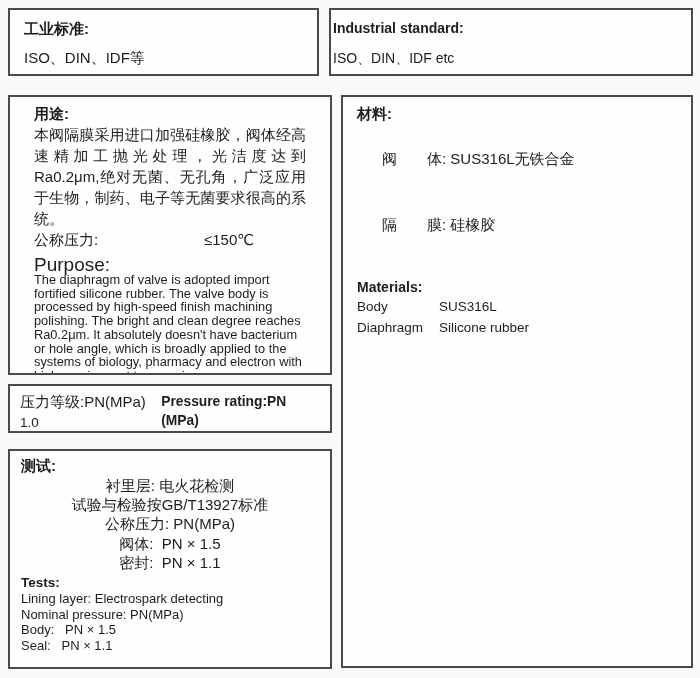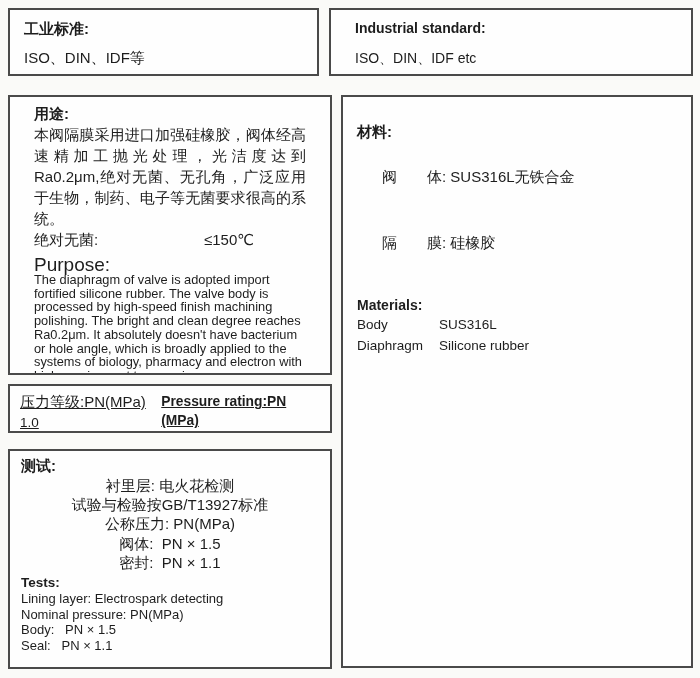--- a/index.html
+++ b/index.html
@@ -13,44 +13,44 @@
   .page { position: relative; width: 700px; height: 484px; }
   .box {
     position: absolute;
     background: #fefefe;
     border: 2px solid #4a4a4a;
     box-sizing: border-box;
     overflow: hidden;
   }
   
   #box-std-zh { left: 8px; top: 8px; width: 311px; height: 68px; padding: 9px 14px; }
-  #box-std-en { left: 329px; top: 8px; width: 364px; height: 68px; padding: 8px 24px; }
+  #box-std-en { left: 329px; top: 8px; width: 364px; height: 68px; padding: 8px 2px; }
   .std-title-zh { font-size: 15px; font-weight: bold; line-height: 20px; }
   .std-body-zh  { font-size: 15px; line-height: 20px; margin-top: 9px; }
   .std-title-en { font-size: 14px; font-weight: bold; line-height: 20px; }
   .std-body-en  { font-size: 14px; line-height: 20px; margin-top: 10px; }
   
   #box-purpose { left: 8px; top: 95px; width: 324px; height: 280px; padding: 6px 24px; }
   .zh-title { font-size: 15px; font-weight: bold; line-height: 21px; }
   .zh-para  { font-size: 15px; line-height: 21px; text-align: justify; }
   .zh-temp-row { font-size: 15px; line-height: 21px; }
   .zh-temp-row .lbl { display: inline-block; width: 170px; }
   .en-title { font-size: 19px; font-weight: normal; line-height: 16px; margin-top: 7px; }
   .en-para  { font-size: 12.8px; line-height: 13.7px; }
   .en-temp-row { font-size: 12.8px; line-height: 14.5px; }
   .en-temp-row .lbl { display: inline-block; width: 163px; }
   
-  #box-materials { left: 341px; top: 95px; width: 352px; height: 573px; padding: 23px 14px; }
+  #box-materials { left: 341px; top: 95px; width: 352px; height: 573px; padding: 5px 14px; }
   .mat-zh-title { font-size: 15px; font-weight: bold; line-height: 24px; }
   .mat-zh-row { font-size: 15px; line-height: 22px; white-space: pre-wrap; }
   .mat-en-title { font-size: 14px; font-weight: bold; line-height: 20px; margin-top: 19px; }
   .mat-en-row { font-size: 13.5px; line-height: 20.5px; }
   .mat-en-row .lbl { display: inline-block; width: 82px; }
   
-  #box-pressure { left: 8px; top: 384px; width: 324px; height: 49px; padding: 6px 10px; display: flex; text-decoration: underline; }
+  #box-pressure { left: 8px; top: 384px; width: 324px; height: 49px; padding: 6px 10px; display: flex; }
   .pr-col-zh { width: 148px; }
   .pr-label-zh { font-size: 15px; line-height: 19px; }
   .pr-label-en { font-size: 13.8px; font-weight: bold; line-height: 19px; }
   .pr-value { font-size: 13.5px; line-height: 17px; margin-top: 3px; }
   
   #box-tests { left: 8px; top: 449px; width: 324px; height: 220px; padding: 4px 11px; }
   .tests-zh-title { font-size: 15px; font-weight: bold; line-height: 21px; }
   .tests-zh-line { font-size: 15px; line-height: 19.2px; white-space: pre-wrap; text-align: center; }
   .tests-en-title { font-size: 13.5px; font-weight: bold; line-height: 17px; margin-top: 2px; }
   .tests-en-line { font-size: 13px; line-height: 15.6px; white-space: pre-wrap; }
@@ -67,21 +67,21 @@
 
   <div class="box" id="box-std-en">
     <div class="std-title-en">Industrial standard:</div>
     <div class="std-body-en">ISO、DIN、IDF etc</div>
   </div>
 
   <div class="box" id="box-purpose">
     <div class="zh-title">用途:</div>
     <div class="zh-para">本阀隔膜采用进口加强硅橡胶，阀体经高速精加工抛光处理，光洁度达到Ra0.2μm,绝对无菌、无孔角，广泛应用于生物，制药、电子等无菌要求很高的系统。</div>
     <div class="zh-temp-row">
-      <span class="lbl">绝对无菌:</span><span>≤150℃</span>
+      <span class="lbl">公称压力:</span><span>≤150℃</span>
     </div>
     <div class="en-title">Purpose:</div>
     <div class="en-para">The diaphragm of valve is adopted import fortified silicone rubber. The valve body is processed by high-speed finish machining polishing. The bright and clean degree reaches Ra0.2μm. It absolutely doesn't have bacterium or hole angle, which is broadly applied to the systems of biology, pharmacy and electron with high requirement to asepsis.</div>
     <div class="en-temp-row">
       <span class="lbl">Suitable temperature:</span><span>≤150℃</span>
     </div>
   </div>
 
   <div class="box" id="box-materials">
     <div class="mat-zh-title">材料:</div>

